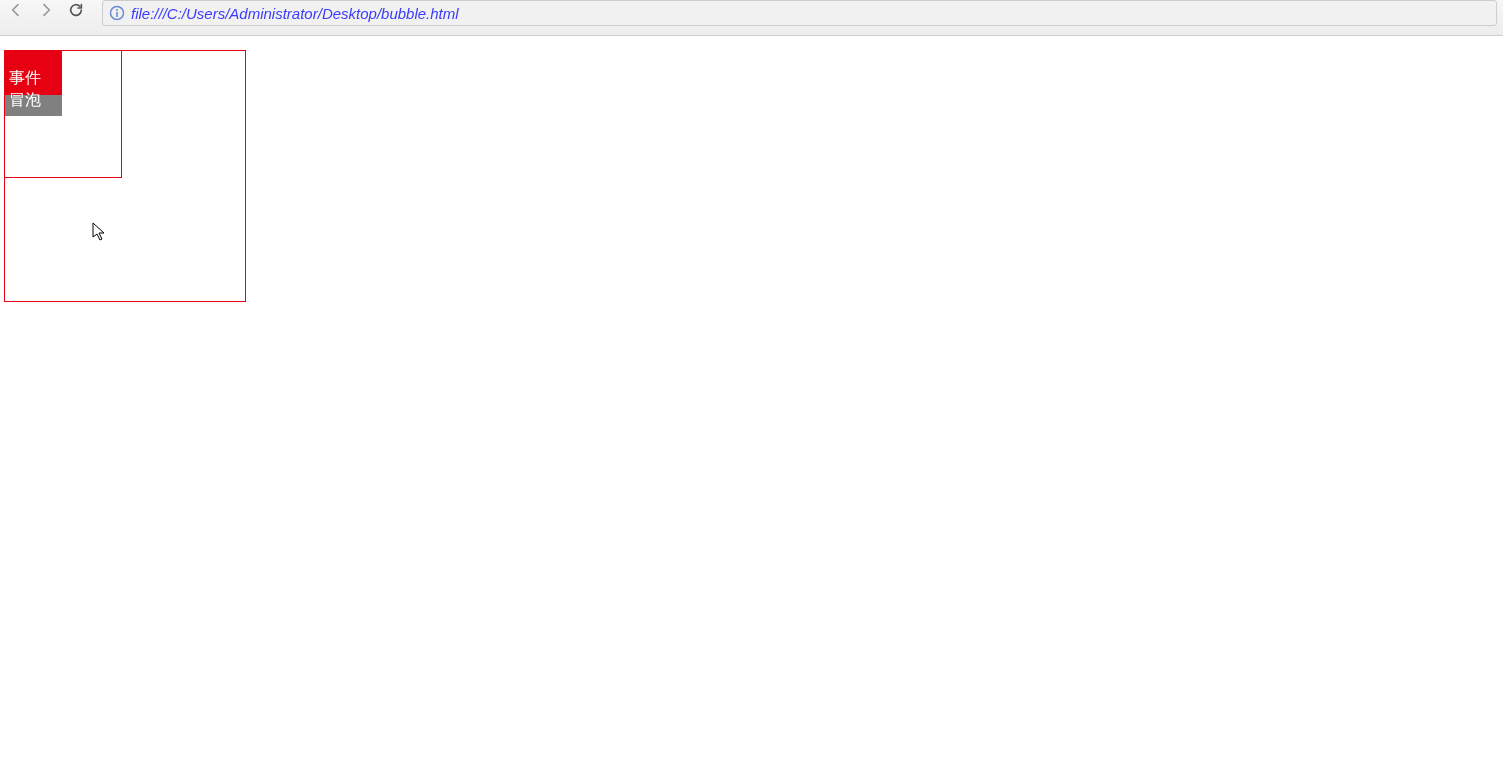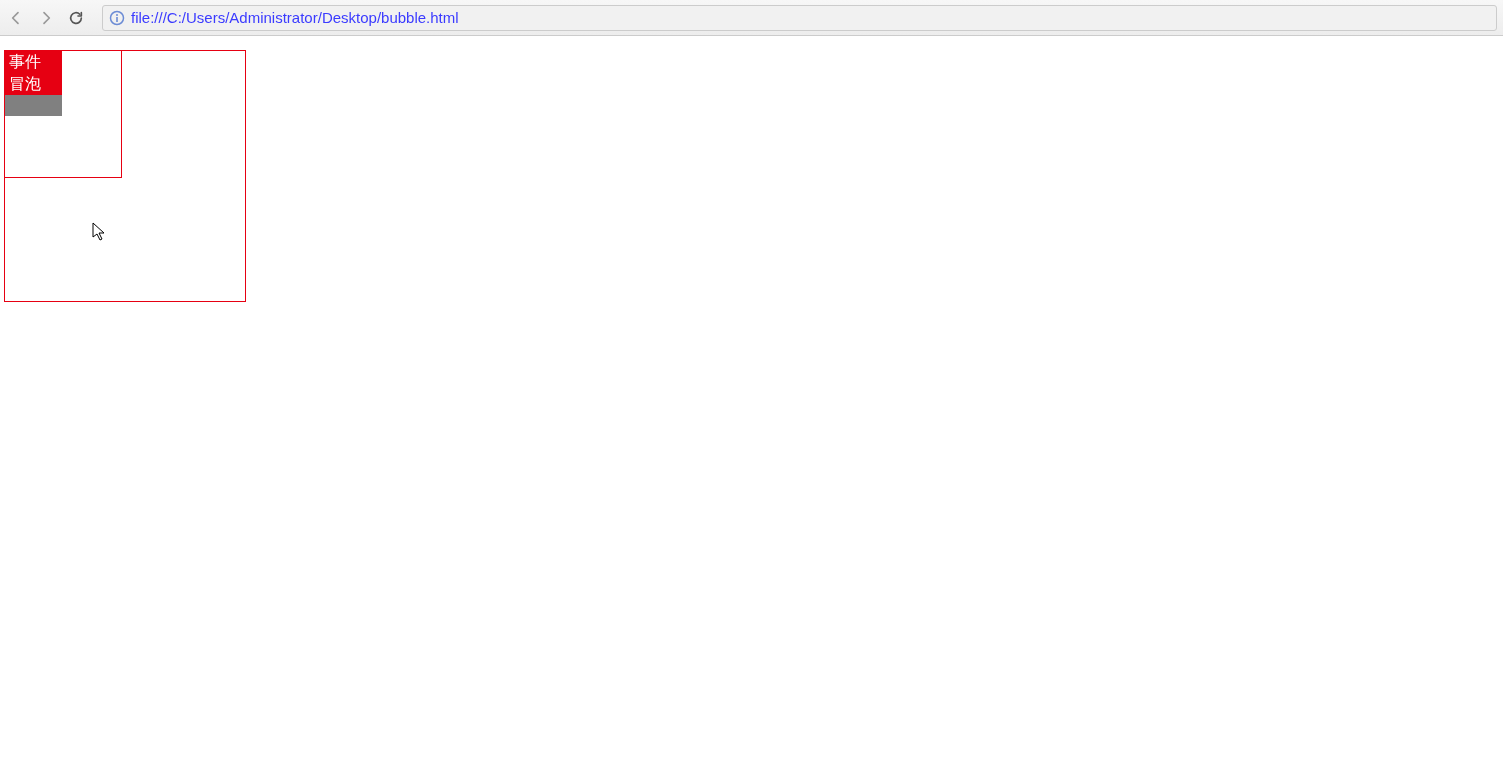--- a/index.html
+++ b/index.html
@@ -12,23 +12,24 @@
       height: 757px;
       font-family: Arial, sans-serif;
       background: #fff;
       overflow: hidden;
     }
     .toolbar {
       height: 36px;
       background: linear-gradient(to bottom, #f7f7f7, #ededed);
       border-bottom: 1px solid #ccc;
       display: flex;
-      align-items: center;
+      align-items: flex-start;
       padding: 0 6px;
       gap: 10px;
+      font-style: italic;
     }
     .nav-btn {
       width: 20px;
       height: 20px;
       display: flex;
       align-items: center;
       justify-content: center;
       color: #999;
       cursor: default;
     }
@@ -98,21 +99,21 @@
       top: 0;
       left: 0;
     }
     .inner-top {
       width: 100%;
       height: 44px;
       background: #e60012;
       color: #fff;
       font-size: 16px;
       line-height: 22px;
-      padding: 0 4px;
+      padding: 16px 4px;
       font-family: "Microsoft YaHei", sans-serif;
     }
     .cursor-ptr {
       position: absolute;
       top: 186px;
       left: 92px;
       width: 16px;
       height: 20px;
       pointer-events: none;
     }

